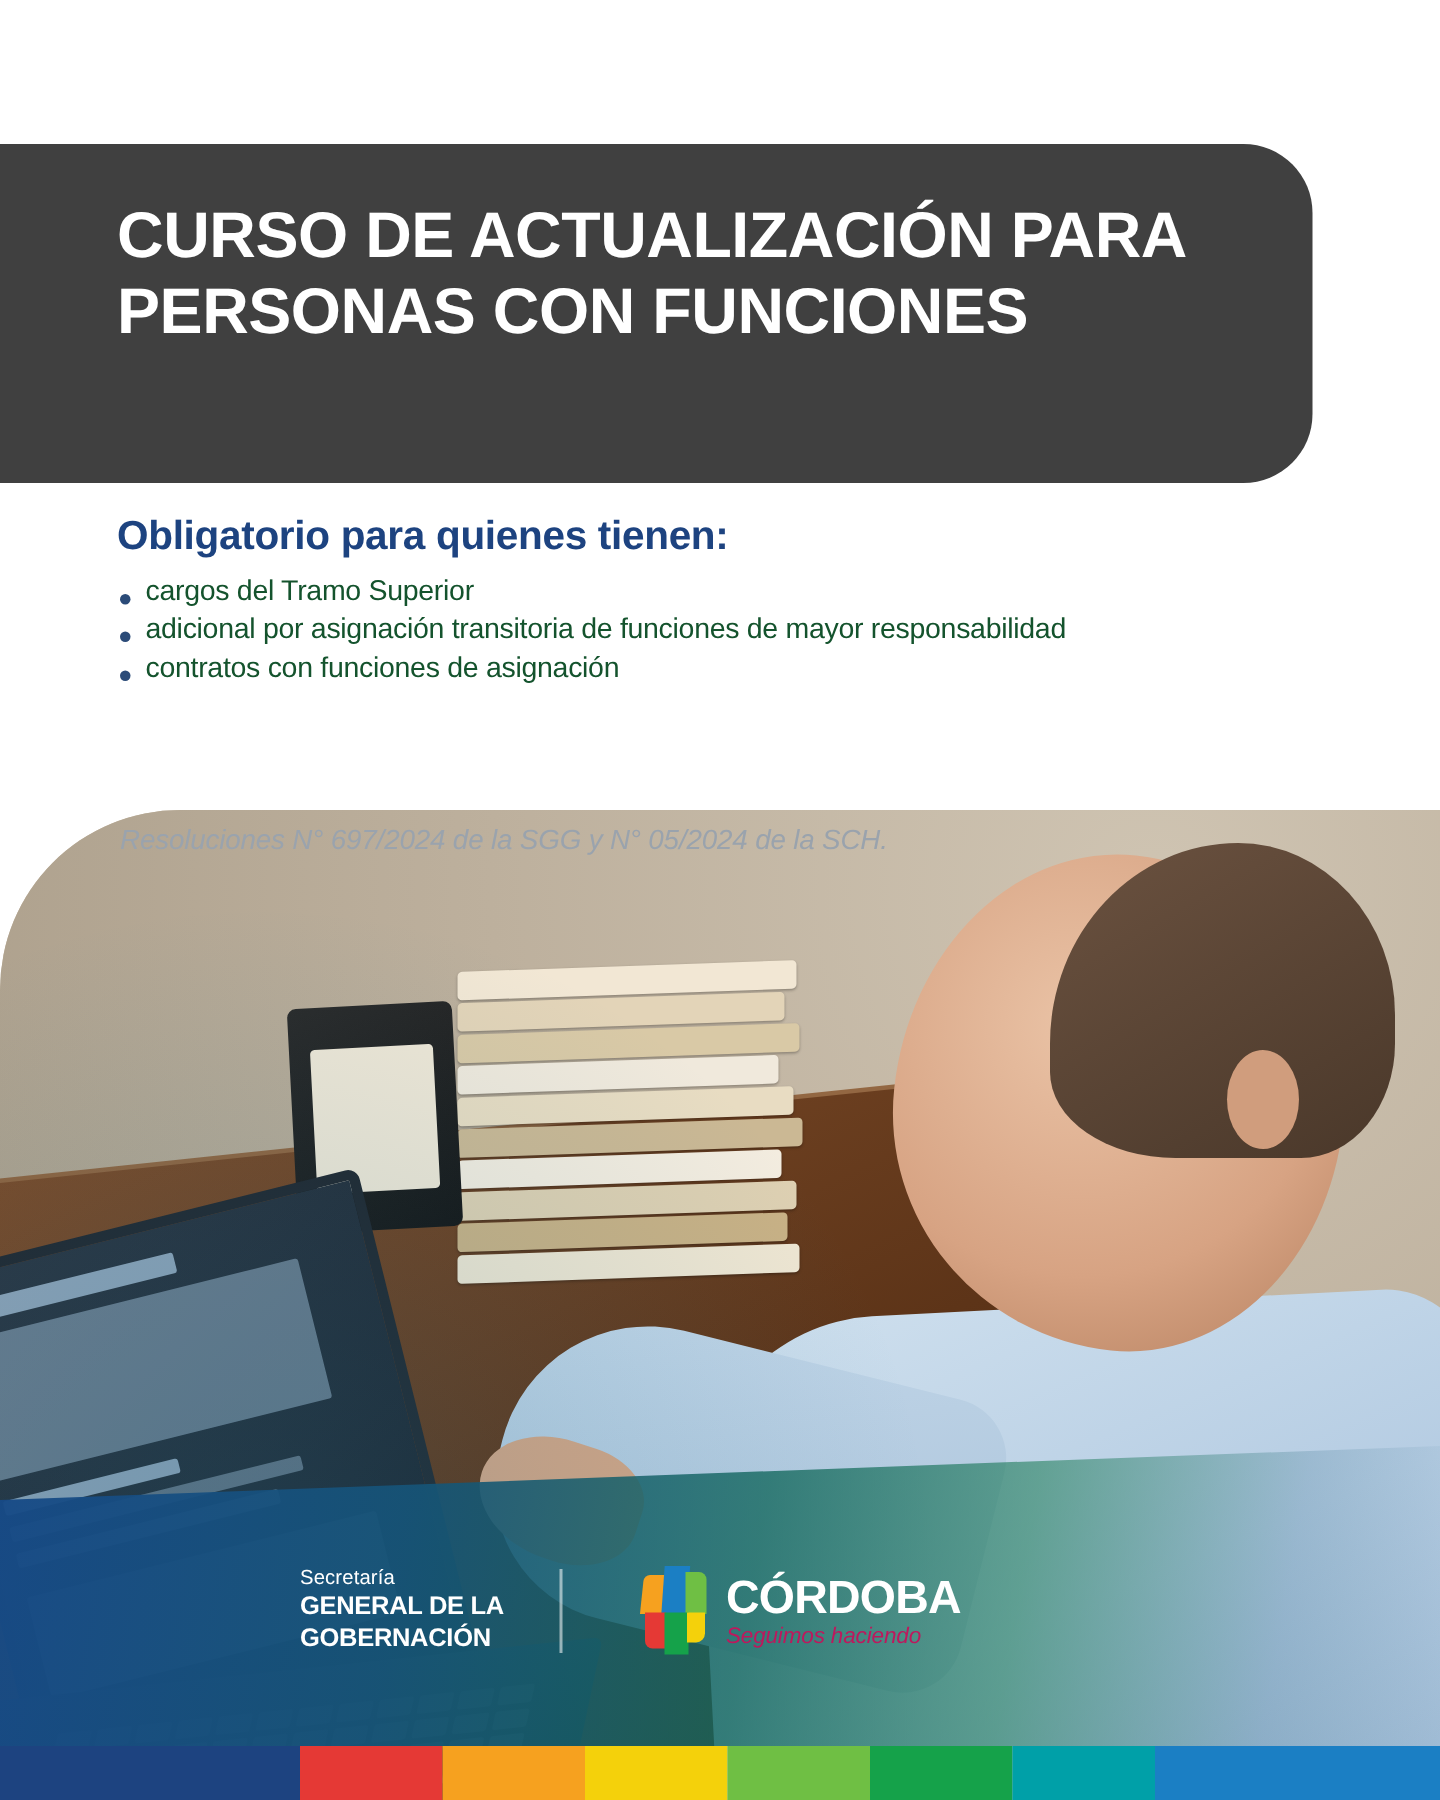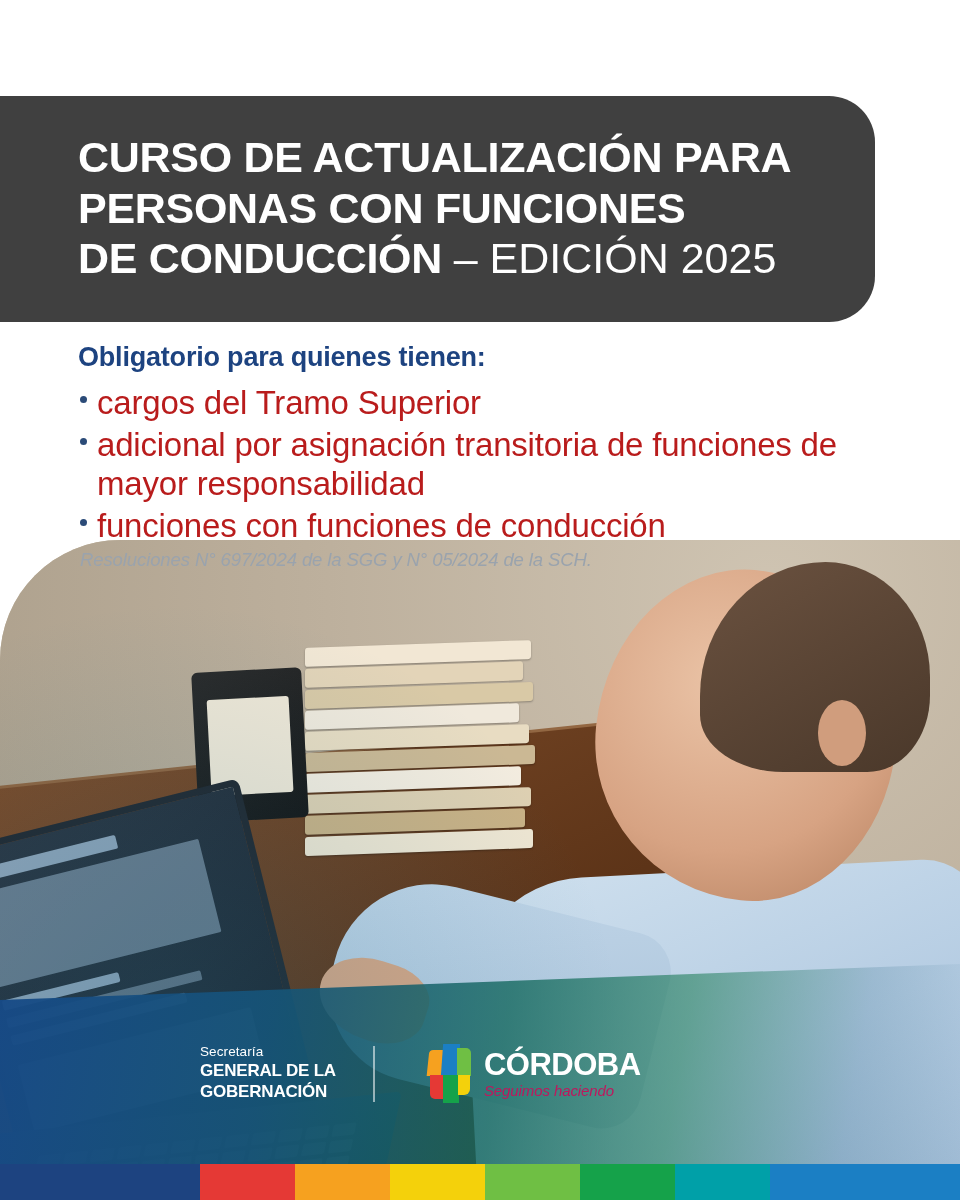--- a/index.html
+++ b/index.html
@@ -62,22 +62,22 @@
   }
 
   .bullets {
     position: absolute;
     left: 78px;
     top: 384px;
     width: 830px;
   }
   .bullet {
     position: relative;
-    color: #b91c1c;
-    font-size: 33px;
+    color: #14532d;
+    font-size: 19px;
     line-height: 1.18;
     padding-left: 19px;
     margin-bottom: 3px;
     letter-spacing: -0.2px;
   }
   .bullet::before {
     content: "";
     position: absolute;
     left: 2px;
     top: 12px;
@@ -436,32 +436,28 @@
     <div class="person-ear"></div>
 
     <div class="glow"></div>
   </div>
 
   <div class="footer-band"></div>
 
   <div class="title-banner">
     <div class="title-line">CURSO DE ACTUALIZACIÓN PARA</div>
     <div class="title-line">PERSONAS CON FUNCIONES</div>
-    <div class="title-line">
-      <span>DE CONDUCCIÓN</span>
-      <span class="light">– EDICIÓN 2025</span>
-    </div>
   </div>
 
   <div class="subtitle">Obligatorio para quienes tienen:</div>
 
   <div class="bullets">
     <div class="bullet">cargos del Tramo Superior</div>
     <div class="bullet">adicional por asignación transitoria de funciones de mayor responsabilidad</div>
-    <div class="bullet">funciones con funciones de conducción</div>
+    <div class="bullet">contratos con funciones de asignación</div>
   </div>
 
   <div class="resolutions">Resoluciones N° 697/2024 de la SGG y N° 05/2024 de la SCH.</div>
 
   <div class="logos">
     <div class="logo-block">
       <div class="small">Secretaría</div>
       <div class="big">GENERAL DE LA</div>
       <div class="big">GOBERNACIÓN</div>
     </div>

